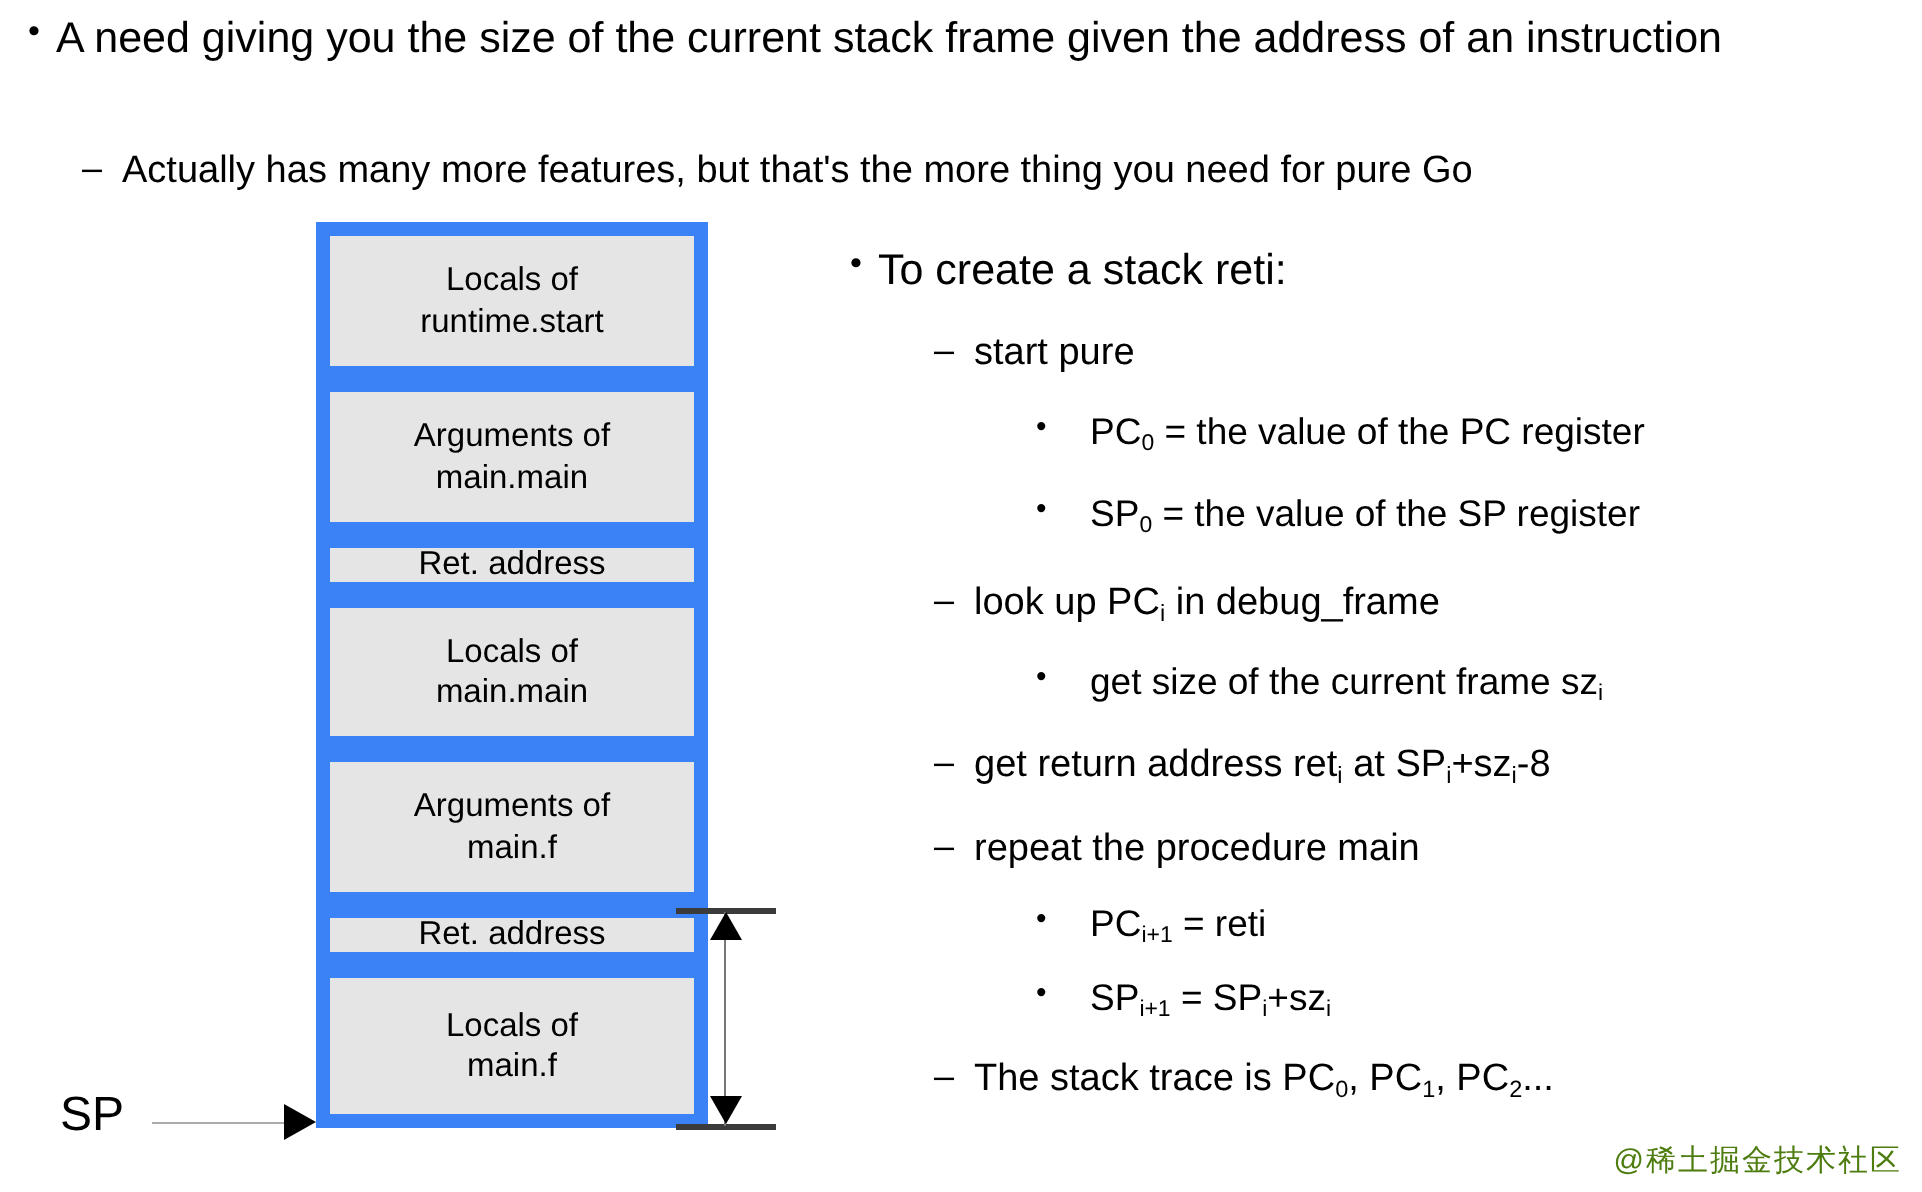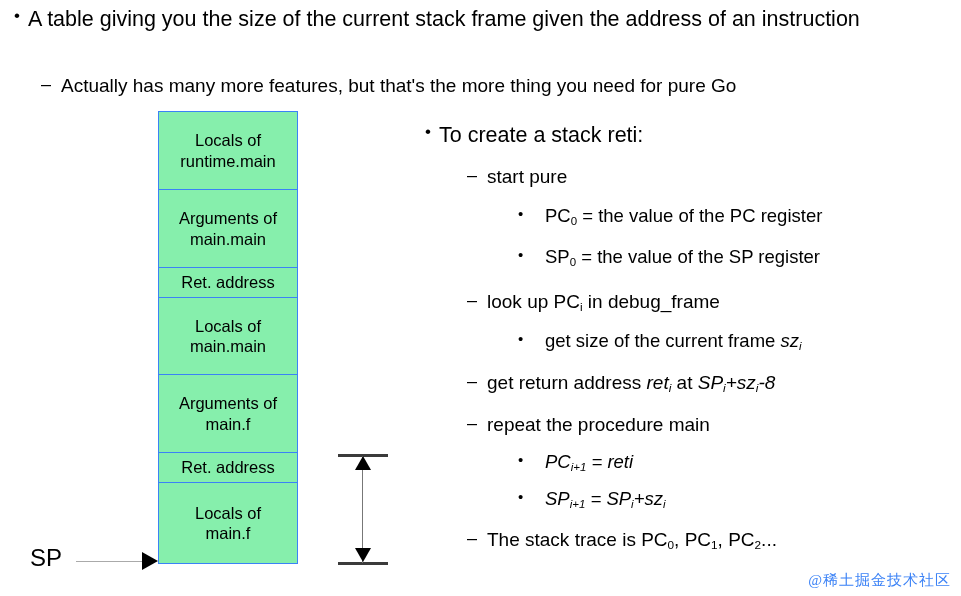--- a/index.html
+++ b/index.html
@@ -46,21 +46,21 @@
   .lv2 {
     font-size: 19px;
   }
   .lv2 .bullet-mark { width: 20px; font-size: 18px; }
   
   .lv3 {
     font-size: 18.5px;
   }
   .lv3 .bullet-mark { width: 27px; font-size: 15px; }
 
-  .ital { font-style: italic; }
+  .ital { }
   sub   { font-size: 0.62em; line-height: 0; vertical-align: -0.28em; }
 
   
   #hdr-main {
     left: 14px;
     top: 6px;
     width: 930px;
   }
   #hdr-main .bullet-text { font-size: 21.5px; }
   #hdr-sub {
@@ -73,24 +73,24 @@
   #stack {
     position: absolute;
     left: 158px;
     top: 111px;
     width: 168px;
     height: 454px;
   }
   .frame-cell {
     position: absolute;
     left: 0;
-    width: 140px;
+    width: 196px;
     box-sizing: border-box;
-    border: 1px solid #3b82f6;
-    background: #86efac;
+    border: 7px solid #3b82f6;
+    background: #e5e5e5;
     display: flex;
     align-items: center;
     justify-content: center;
     text-align: center;
     font-size: 16.5px;
     line-height: 1.22;
     color: #000000;
   }
 
   
@@ -166,46 +166,45 @@
   #r9 { left: 518px; top: 451px; width: 430px; }
   #r10{ left: 518px; top: 488px; width: 430px; }
   #r11{ left: 467px; top: 528px; width: 480px; }
 
   
   #watermark {
     position: absolute;
     right: 10px;
     bottom: 6px;
     font-size: 15px;
-    color: #3b82f6;
+    color: #4d7c0f;
     letter-spacing: 1px;
     white-space: nowrap;
-    font-family: Liberation Serif, serif;
   }
 </style>
 </head>
 <body>
 
 <div id="slide">
 
   <div class="bullet-row lv1" id="hdr-main">
     <span class="bullet-mark">•</span>
-    <span class="bullet-text">A table giving you the size of the current stack frame given the address of an instruction</span>
+    <span class="bullet-text">A need giving you the size of the current stack frame given the address of an instruction</span>
   </div>
 
   <div class="bullet-row lv2" id="hdr-sub">
     <span class="bullet-mark">–</span>
     <span class="bullet-text">Actually has many more features, but that's the more thing you need for pure Go</span>
   </div>
 
   <div id="stack">
     <div class="frame-cell" style="top:0px;height:79px;">
       <div>
         <span>Locals of</span><br>
-        <span>runtime.main</span>
+        <span>runtime.start</span>
       </div>
     </div>
     <div class="frame-cell" style="top:78px;height:79px;">
       <div>
         <span>Arguments of</span><br>
         <span>main.main</span>
       </div>
     </div>
     <div class="frame-cell" style="top:156px;height:31px;">
       <div>

